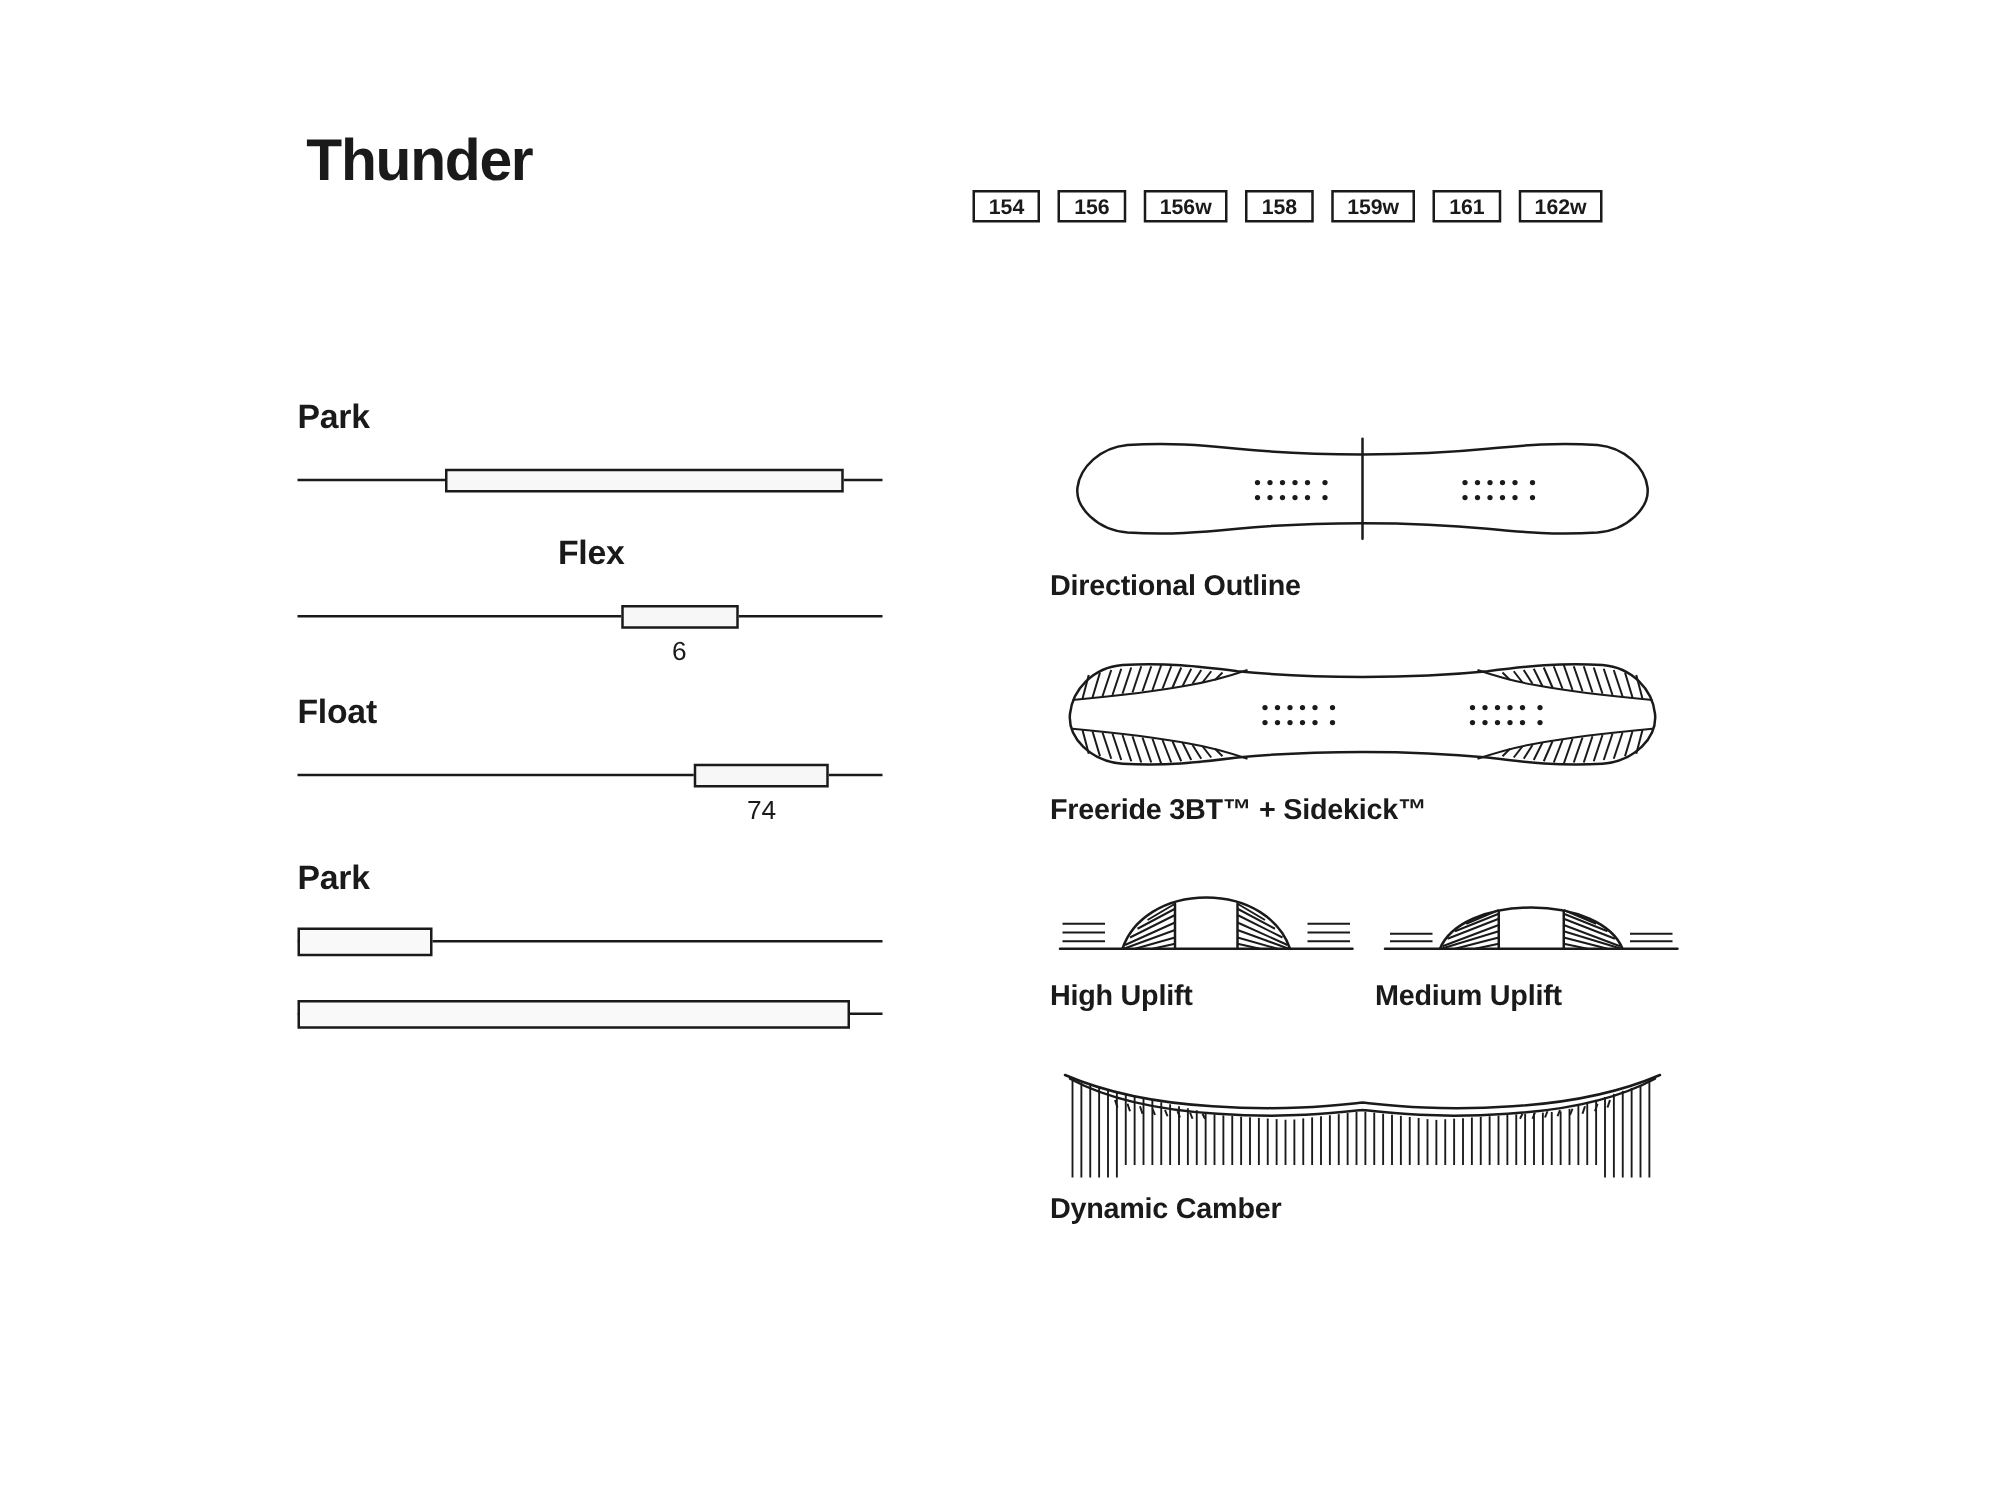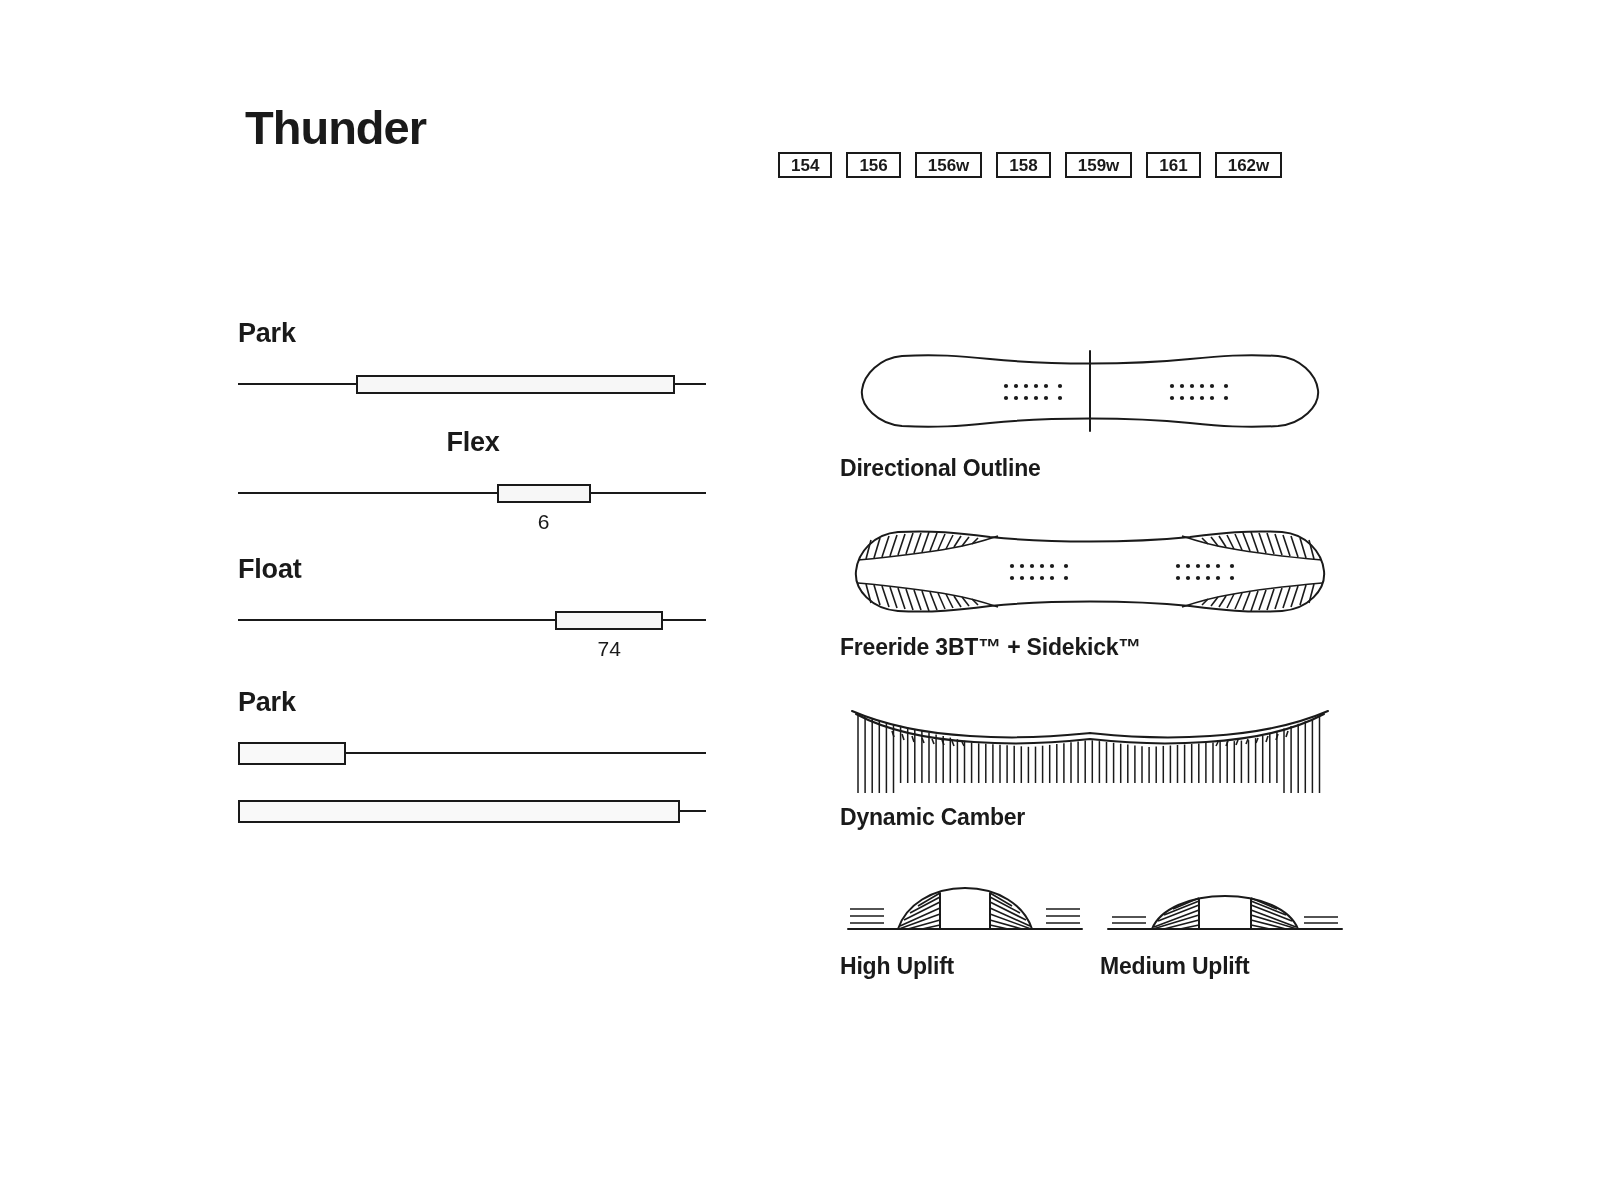--- a/index.html
+++ b/index.html
@@ -387,20 +387,99 @@
             <circle cx="338" cy="64" r="2.1"></circle>
               <circle cx="348" cy="64" r="2.1"></circle>
             <circle cx="358" cy="64" r="2.1"></circle>
               <circle cx="368" cy="64" r="2.1"></circle>
             <circle cx="378" cy="64" r="2.1"></circle>
               <circle cx="392" cy="64" r="2.1"></circle>
           </g>
         </svg>
       </div>
       <div class="caption">Freeride 3BT™ + Sidekick™</div>
+    </div>
+
+    <div class="diagram" style="margin-top:40px;">
+      <div class="d-uplifts">
+        <div class="uplift-col">
+          <svg width="250" height="70" viewBox="0 0 250 70">
+            <line class="stroke" x1="8" y1="58" x2="242" y2="58"></line>
+            <g class="stroke-thin">
+              <line x1="10" y1="38" x2="44" y2="38"></line>
+              <line x1="10" y1="45" x2="44" y2="45"></line>
+              <line x1="10" y1="52" x2="44" y2="52"></line>
+            </g>
+            <g class="stroke-thin">
+              <line x1="206" y1="38" x2="240" y2="38"></line>
+              <line x1="206" y1="45" x2="240" y2="45"></line>
+              <line x1="206" y1="52" x2="240" y2="52"></line>
+            </g>
+            <path class="stroke white-fill" d="M 58 58 C 66 34, 92 17, 125 17 C 158 17, 184 34, 192 58 Z"></path>
+            <path class="stroke" d="M 100 22 L 100 58"></path>
+            <path class="stroke" d="M 150 22 L 150 58"></path>
+            <g class="stroke-thin">
+              <line x1="64" y1="49" x2="100" y2="31"></line>
+              <line x1="70" y1="42" x2="100" y2="26"></line>
+              <line x1="78" y1="35" x2="100" y2="22"></line>
+              <line x1="60" y1="55" x2="100" y2="37"></line>
+              <line x1="59" y1="58" x2="100" y2="43"></line>
+              <line x1="68" y1="58" x2="100" y2="49"></line>
+              <line x1="82" y1="58" x2="100" y2="54"></line>
+            </g>
+            <g class="stroke-thin">
+              <line x1="186" y1="49" x2="150" y2="31"></line>
+              <line x1="180" y1="42" x2="150" y2="26"></line>
+              <line x1="172" y1="35" x2="150" y2="22"></line>
+              <line x1="190" y1="55" x2="150" y2="37"></line>
+              <line x1="191" y1="58" x2="150" y2="43"></line>
+              <line x1="182" y1="58" x2="150" y2="49"></line>
+              <line x1="168" y1="58" x2="150" y2="54"></line>
+            </g>
+          </svg>
+        </div>
+        <div class="uplift-col">
+          <svg width="250" height="70" viewBox="0 0 250 70">
+            <line class="stroke" x1="8" y1="58" x2="242" y2="58"></line>
+            <g class="stroke-thin">
+              <line x1="12" y1="46" x2="46" y2="46"></line>
+              <line x1="12" y1="52" x2="46" y2="52"></line>
+            </g>
+            <g class="stroke-thin">
+              <line x1="204" y1="46" x2="238" y2="46"></line>
+              <line x1="204" y1="52" x2="238" y2="52"></line>
+            </g>
+            <path class="stroke white-fill" d="M 52 58 C 60 38, 90 25, 125 25 C 160 25, 190 38, 198 58 Z"></path>
+            <path class="stroke" d="M 99 28 L 99 58"></path>
+            <path class="stroke" d="M 151 28 L 151 58"></path>
+            <g class="stroke-thin">
+              <line x1="58" y1="50" x2="99" y2="34"></line>
+              <line x1="64" y1="44" x2="99" y2="30"></line>
+              <line x1="73" y1="38" x2="99" y2="27"></line>
+              <line x1="54" y1="56" x2="99" y2="39"></line>
+              <line x1="53" y1="58" x2="99" y2="44"></line>
+              <line x1="64" y1="58" x2="99" y2="49"></line>
+              <line x1="80" y1="58" x2="99" y2="54"></line>
+            </g>
+            <g class="stroke-thin">
+              <line x1="192" y1="50" x2="151" y2="34"></line>
+              <line x1="186" y1="44" x2="151" y2="30"></line>
+              <line x1="177" y1="38" x2="151" y2="27"></line>
+              <line x1="196" y1="56" x2="151" y2="39"></line>
+              <line x1="197" y1="58" x2="151" y2="44"></line>
+              <line x1="186" y1="58" x2="151" y2="49"></line>
+              <line x1="170" y1="58" x2="151" y2="54"></line>
+            </g>
+          </svg>
+        </div>
+      </div>
+      <div class="caption-row">
+        <div class="caption">High Uplift</div>
+        <div class="caption">Medium Uplift</div>
+      </div>
     </div>
 
     <div class="diagram" style="margin-top:38px;">
       <div class="d-camber">
         <svg width="500" height="100" viewBox="0 0 500 100">
 
           <path class="stroke" d="M 12 12
             C 40 24, 80 34, 130 37
             C 190 41, 230 36, 250 34
             C 270 36, 310 41, 370 37
@@ -499,93 +578,14 @@
               <line x1="458.2" y1="24.7" x2="458.2" y2="94.0" stroke="#1a1a1a" stroke-width="1.5"></line>
               <line x1="465.3" y1="22.3" x2="465.3" y2="94.0" stroke="#1a1a1a" stroke-width="1.5"></line>
               <line x1="472.4" y1="19.9" x2="472.4" y2="94.0" stroke="#1a1a1a" stroke-width="1.5"></line>
               <line x1="479.5" y1="17.5" x2="479.5" y2="94.0" stroke="#1a1a1a" stroke-width="1.5"></line>
             </g>
         </svg>
       </div>
       <div class="caption">Dynamic Camber</div>
     </div>
 
-    <div class="diagram" style="margin-top:40px;">
-      <div class="d-uplifts">
-        <div class="uplift-col">
-          <svg width="250" height="70" viewBox="0 0 250 70">
-            <line class="stroke" x1="8" y1="58" x2="242" y2="58"></line>
-            <g class="stroke-thin">
-              <line x1="10" y1="38" x2="44" y2="38"></line>
-              <line x1="10" y1="45" x2="44" y2="45"></line>
-              <line x1="10" y1="52" x2="44" y2="52"></line>
-            </g>
-            <g class="stroke-thin">
-              <line x1="206" y1="38" x2="240" y2="38"></line>
-              <line x1="206" y1="45" x2="240" y2="45"></line>
-              <line x1="206" y1="52" x2="240" y2="52"></line>
-            </g>
-            <path class="stroke white-fill" d="M 58 58 C 66 34, 92 17, 125 17 C 158 17, 184 34, 192 58 Z"></path>
-            <path class="stroke" d="M 100 22 L 100 58"></path>
-            <path class="stroke" d="M 150 22 L 150 58"></path>
-            <g class="stroke-thin">
-              <line x1="64" y1="49" x2="100" y2="31"></line>
-              <line x1="70" y1="42" x2="100" y2="26"></line>
-              <line x1="78" y1="35" x2="100" y2="22"></line>
-              <line x1="60" y1="55" x2="100" y2="37"></line>
-              <line x1="59" y1="58" x2="100" y2="43"></line>
-              <line x1="68" y1="58" x2="100" y2="49"></line>
-              <line x1="82" y1="58" x2="100" y2="54"></line>
-            </g>
-            <g class="stroke-thin">
-              <line x1="186" y1="49" x2="150" y2="31"></line>
-              <line x1="180" y1="42" x2="150" y2="26"></line>
-              <line x1="172" y1="35" x2="150" y2="22"></line>
-              <line x1="190" y1="55" x2="150" y2="37"></line>
-              <line x1="191" y1="58" x2="150" y2="43"></line>
-              <line x1="182" y1="58" x2="150" y2="49"></line>
-              <line x1="168" y1="58" x2="150" y2="54"></line>
-            </g>
-          </svg>
-        </div>
-        <div class="uplift-col">
-          <svg width="250" height="70" viewBox="0 0 250 70">
-            <line class="stroke" x1="8" y1="58" x2="242" y2="58"></line>
-            <g class="stroke-thin">
-              <line x1="12" y1="46" x2="46" y2="46"></line>
-              <line x1="12" y1="52" x2="46" y2="52"></line>
-            </g>
-            <g class="stroke-thin">
-              <line x1="204" y1="46" x2="238" y2="46"></line>
-              <line x1="204" y1="52" x2="238" y2="52"></line>
-            </g>
-            <path class="stroke white-fill" d="M 52 58 C 60 38, 90 25, 125 25 C 160 25, 190 38, 198 58 Z"></path>
-            <path class="stroke" d="M 99 28 L 99 58"></path>
-            <path class="stroke" d="M 151 28 L 151 58"></path>
-            <g class="stroke-thin">
-              <line x1="58" y1="50" x2="99" y2="34"></line>
-              <line x1="64" y1="44" x2="99" y2="30"></line>
-              <line x1="73" y1="38" x2="99" y2="27"></line>
-              <line x1="54" y1="56" x2="99" y2="39"></line>
-              <line x1="53" y1="58" x2="99" y2="44"></line>
-              <line x1="64" y1="58" x2="99" y2="49"></line>
-              <line x1="80" y1="58" x2="99" y2="54"></line>
-            </g>
-            <g class="stroke-thin">
-              <line x1="192" y1="50" x2="151" y2="34"></line>
-              <line x1="186" y1="44" x2="151" y2="30"></line>
-              <line x1="177" y1="38" x2="151" y2="27"></line>
-              <line x1="196" y1="56" x2="151" y2="39"></line>
-              <line x1="197" y1="58" x2="151" y2="44"></line>
-              <line x1="186" y1="58" x2="151" y2="49"></line>
-              <line x1="170" y1="58" x2="151" y2="54"></line>
-            </g>
-          </svg>
-        </div>
-      </div>
-      <div class="caption-row">
-        <div class="caption">High Uplift</div>
-        <div class="caption">Medium Uplift</div>
-      </div>
-    </div>
-
   </div>
 </div>
 
 </body></html>

